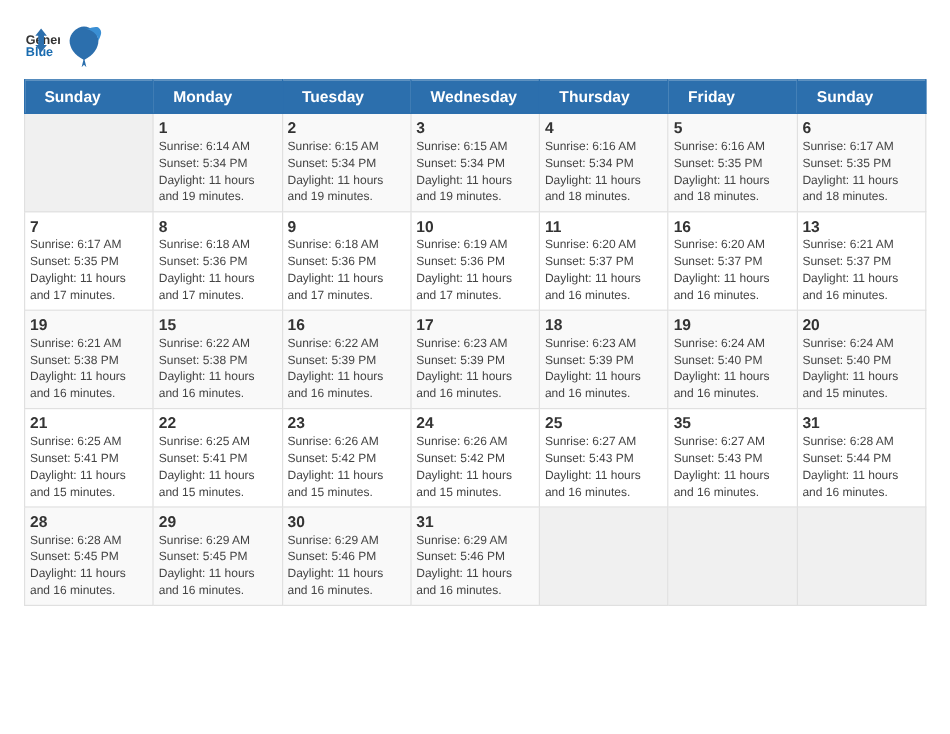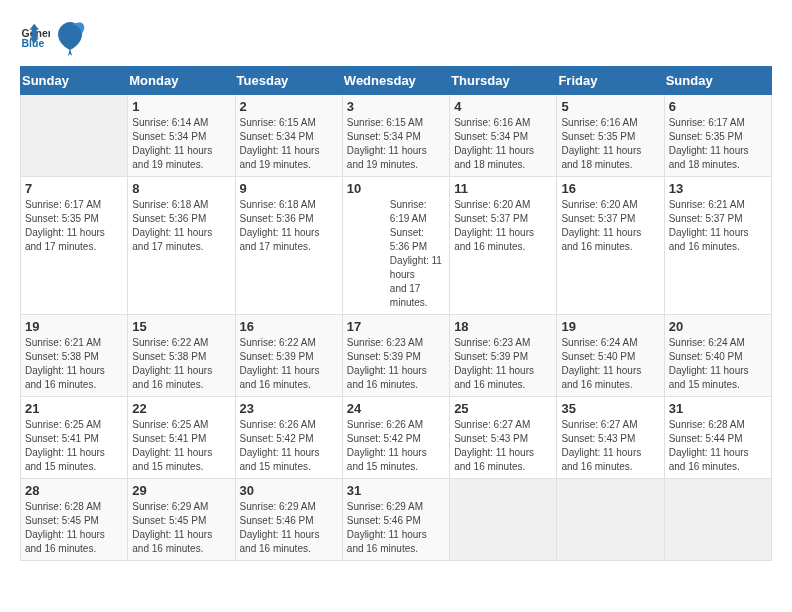--- a/index.html
+++ b/index.html
@@ -40,21 +40,21 @@
     table {
       width: 100%;
       border-collapse: collapse;
       font-size: 11px;
     }
     thead tr {
       background-color: #2c6fad;
       color: #fff;
     }
     thead th {
-      padding: 6px 1px;
+      padding: 6px 16px;
       text-align: left;
       font-size: 13px;
       font-weight: bold;
       border: 1px solid #2c6fad;
     }
     tbody tr {
       border-bottom: 1px solid #ddd;
     }
     tbody td {
       padding: 4px 4px;
@@ -190,21 +190,21 @@
         </td>
         <td>
           <span class="day-number">9</span>
           <div class="day-info" style="white-space: pre-line;">Sunrise: 6:18 AM
 Sunset: 5:36 PM
 Daylight: 11 hours
 and 17 minutes.</div>
         </td>
         <td>
           <span class="day-number">10</span>
-          <div class="day-info" style="white-space: pre-line; margin-left: 43px;">Sunrise: 6:19 AM
+          <div class="day-info" style="white-space: pre-line;">Sunrise: 6:19 AM
 Sunset: 5:36 PM
 Daylight: 11 hours
 and 17 minutes.</div>
         </td>
         <td>
           <span class="day-number">11</span>
           <div class="day-info" style="white-space: pre-line;">Sunrise: 6:20 AM
 Sunset: 5:37 PM
 Daylight: 11 hours
 and 16 minutes.</div>

